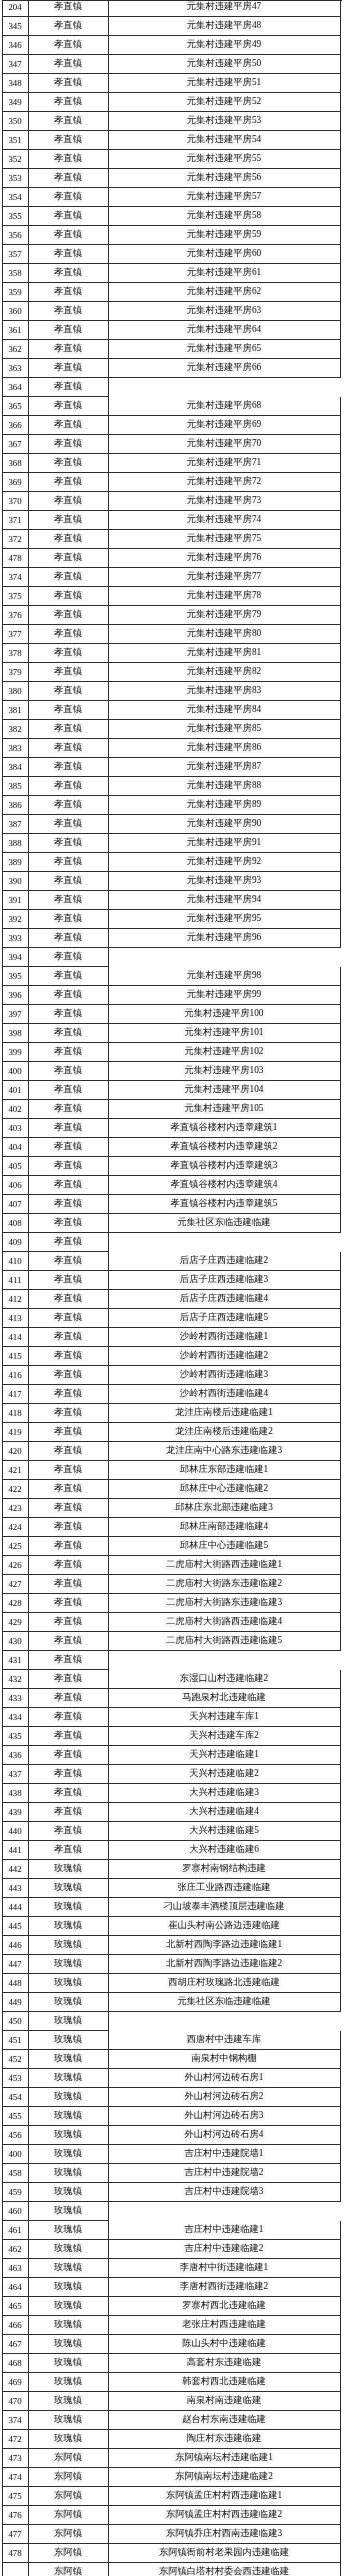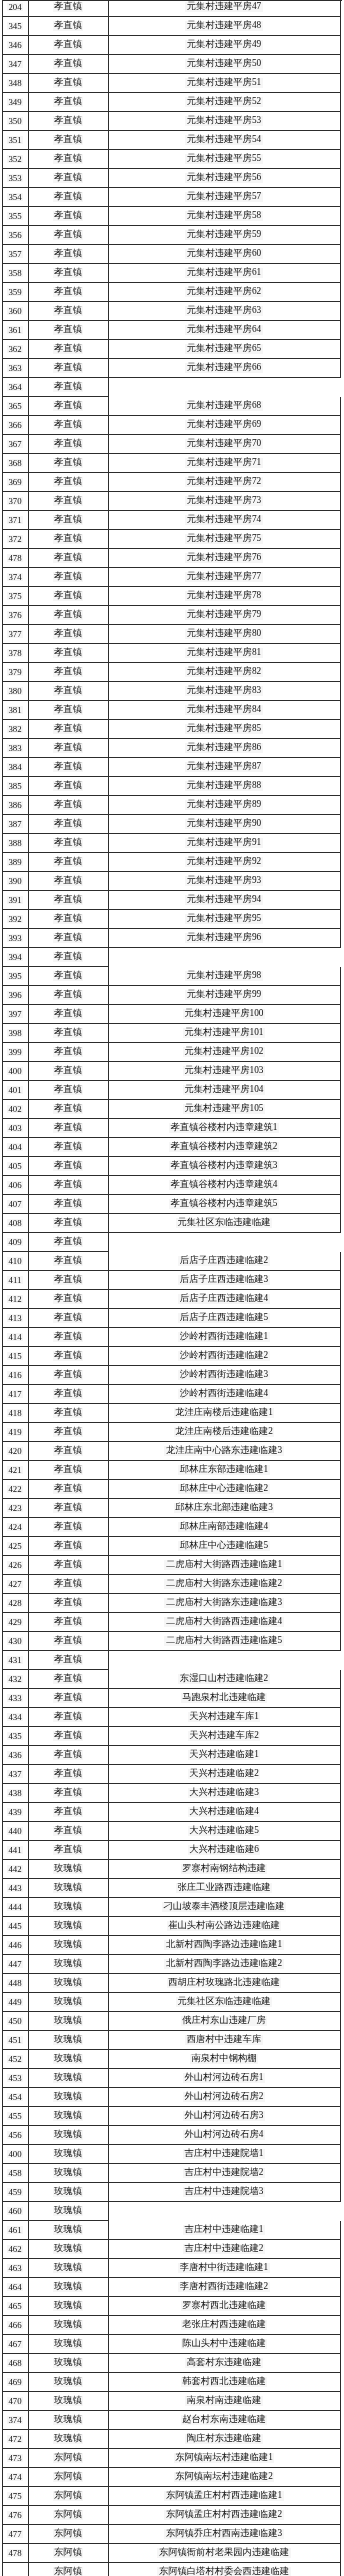--- a/index.html
+++ b/index.html
@@ -1285,23 +1285,20 @@
           </div>
   </div>
 
   <div class="row">
     <div class="cell c1">
             <span class="txt">450</span>
           </div>
     <div class="cell c2">
             <span class="txt">玫瑰镇</span>
           </div>
-    <div class="cell c3">
-            <span class="txt">俄庄村东山违建厂房</span>
-          </div>
   </div>
 
   <div class="row">
     <div class="cell c1">
             <span class="txt">451</span>
           </div>
     <div class="cell c2">
             <span class="txt">玫瑰镇</span>
           </div>
     <div class="cell c3">

